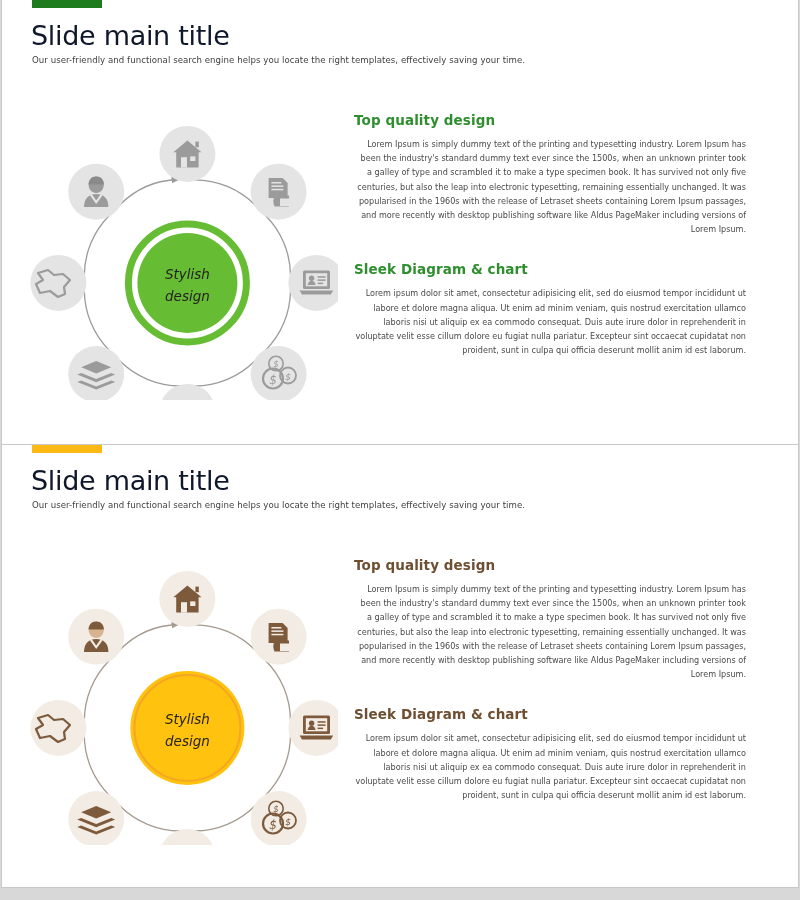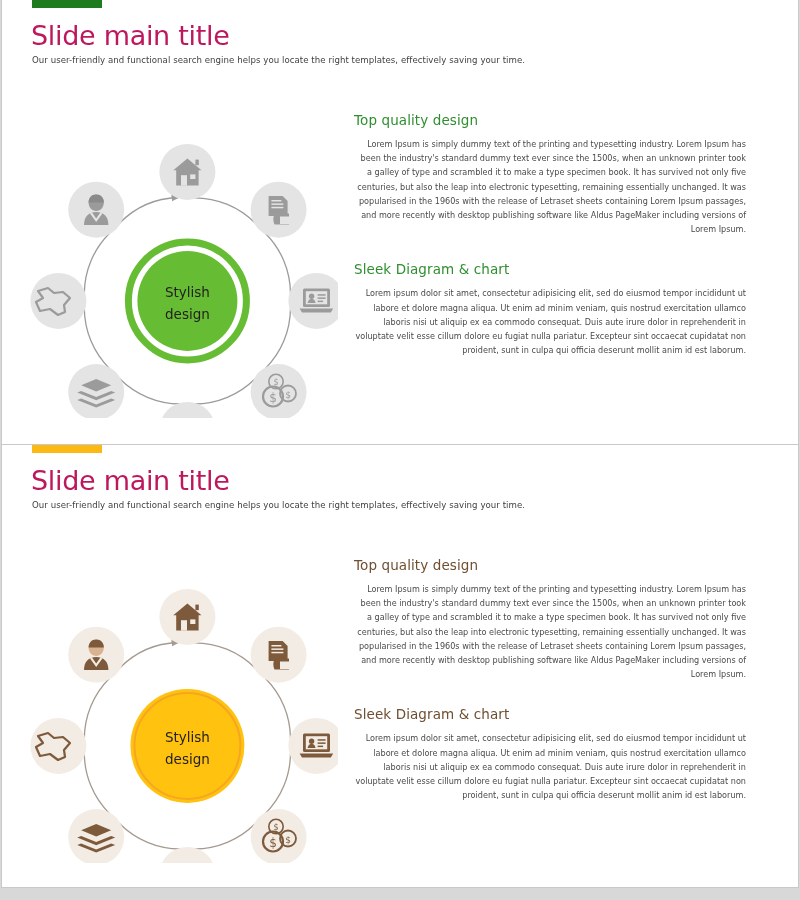--- a/index.html
+++ b/index.html
@@ -46,63 +46,64 @@
     width: 70px;
     height: 8px;
   }
   .slide-title {
     position: absolute;
     left: 29px;
     top: 20px;
     font-size: 27px;
     font-weight: 400;
     letter-spacing: -0.3px;
-    color: #be185d;
+    color: #0f172a;
     margin: 0;
     white-space: nowrap;
   }
   .slide-subtitle {
     position: absolute;
     left: 30px;
     top: 55px;
     font-size: 8.6px;
     color: #3f3f3f;
     letter-spacing: 0.05px;
     margin: 0;
     white-space: nowrap;
   }
 
   
   .diagram {
     position: absolute;
     left: 16px;
-    top: 108px;
+    top: 90px;
     width: 320px;
     height: 310px;
+    font-style: italic;
   }
   .diagram svg { display: block; }
 
   .center-label {
     font-size: 13.5px;
     fill: #231f20;
     font-family: "DejaVu Sans", sans-serif;
     text-anchor: middle;
   }
 
   
   .copy {
     position: absolute;
     left: 352px;
     top: 112px;
     width: 392px;
   }
   .copy-block + .copy-block { margin-top: 25px; }
   .copy-heading {
     font-size: 13.5px;
-    font-weight: 400;
+    font-weight: 700;
     margin: 0 0 9px 0;
     letter-spacing: 0.1px;
   }
   .copy-body {
     font-size: 8.1px;
     line-height: 14.2px;
     color: #4a4a4a;
     margin: 0;
     text-align: right;
   }

